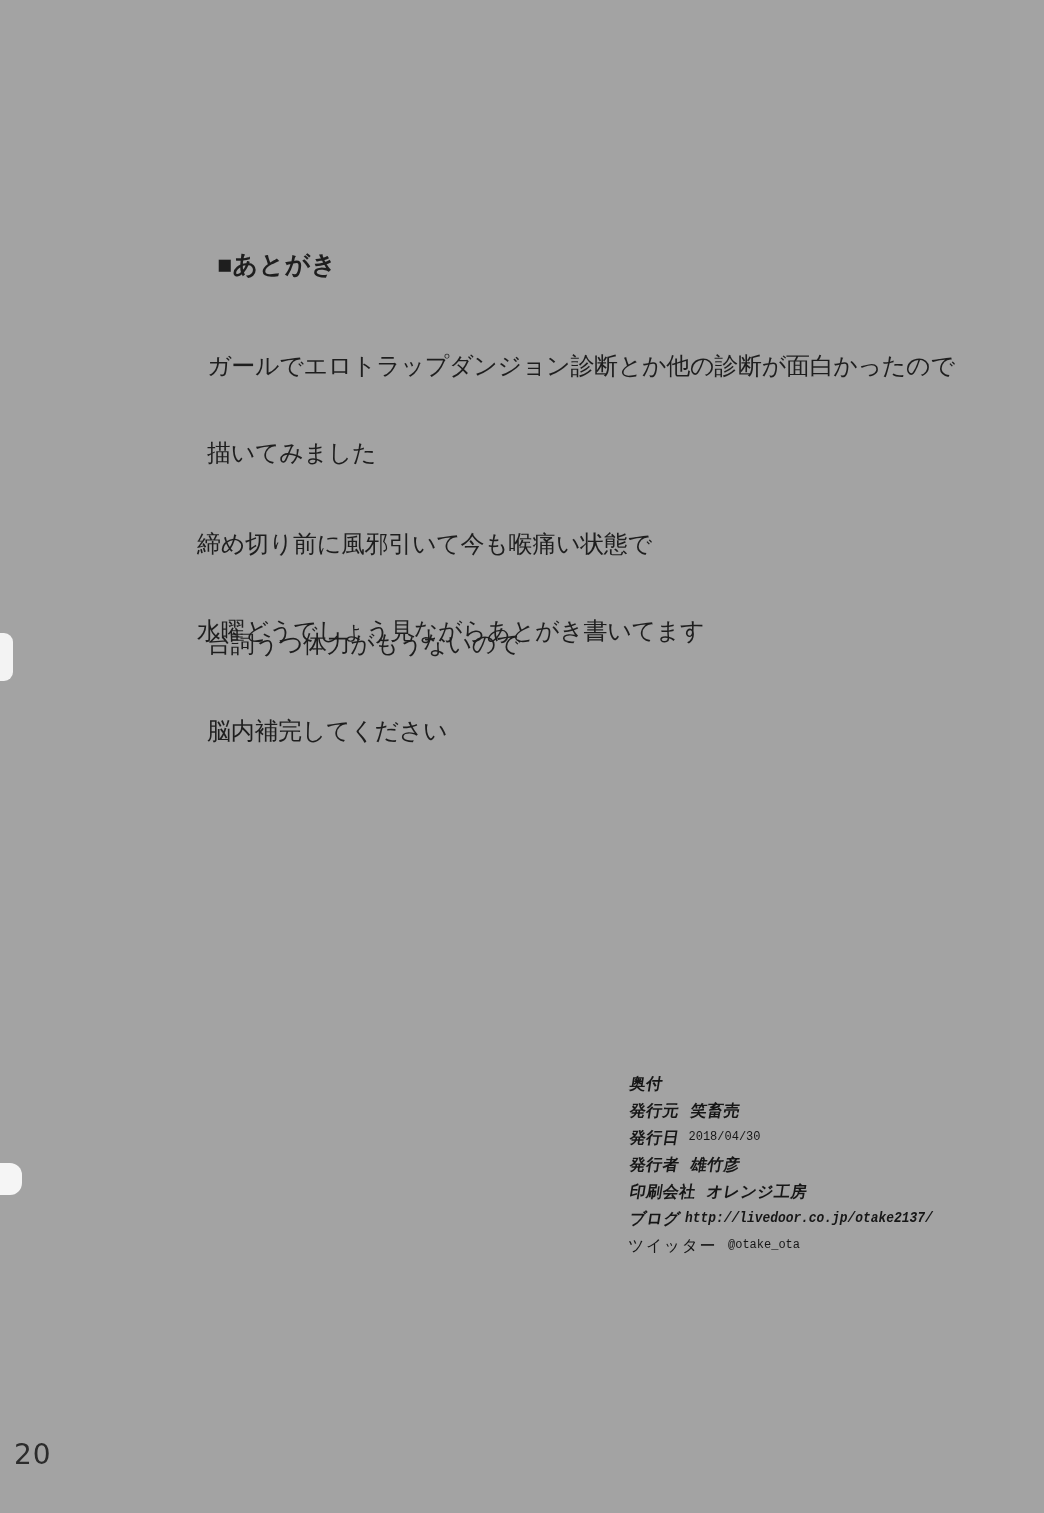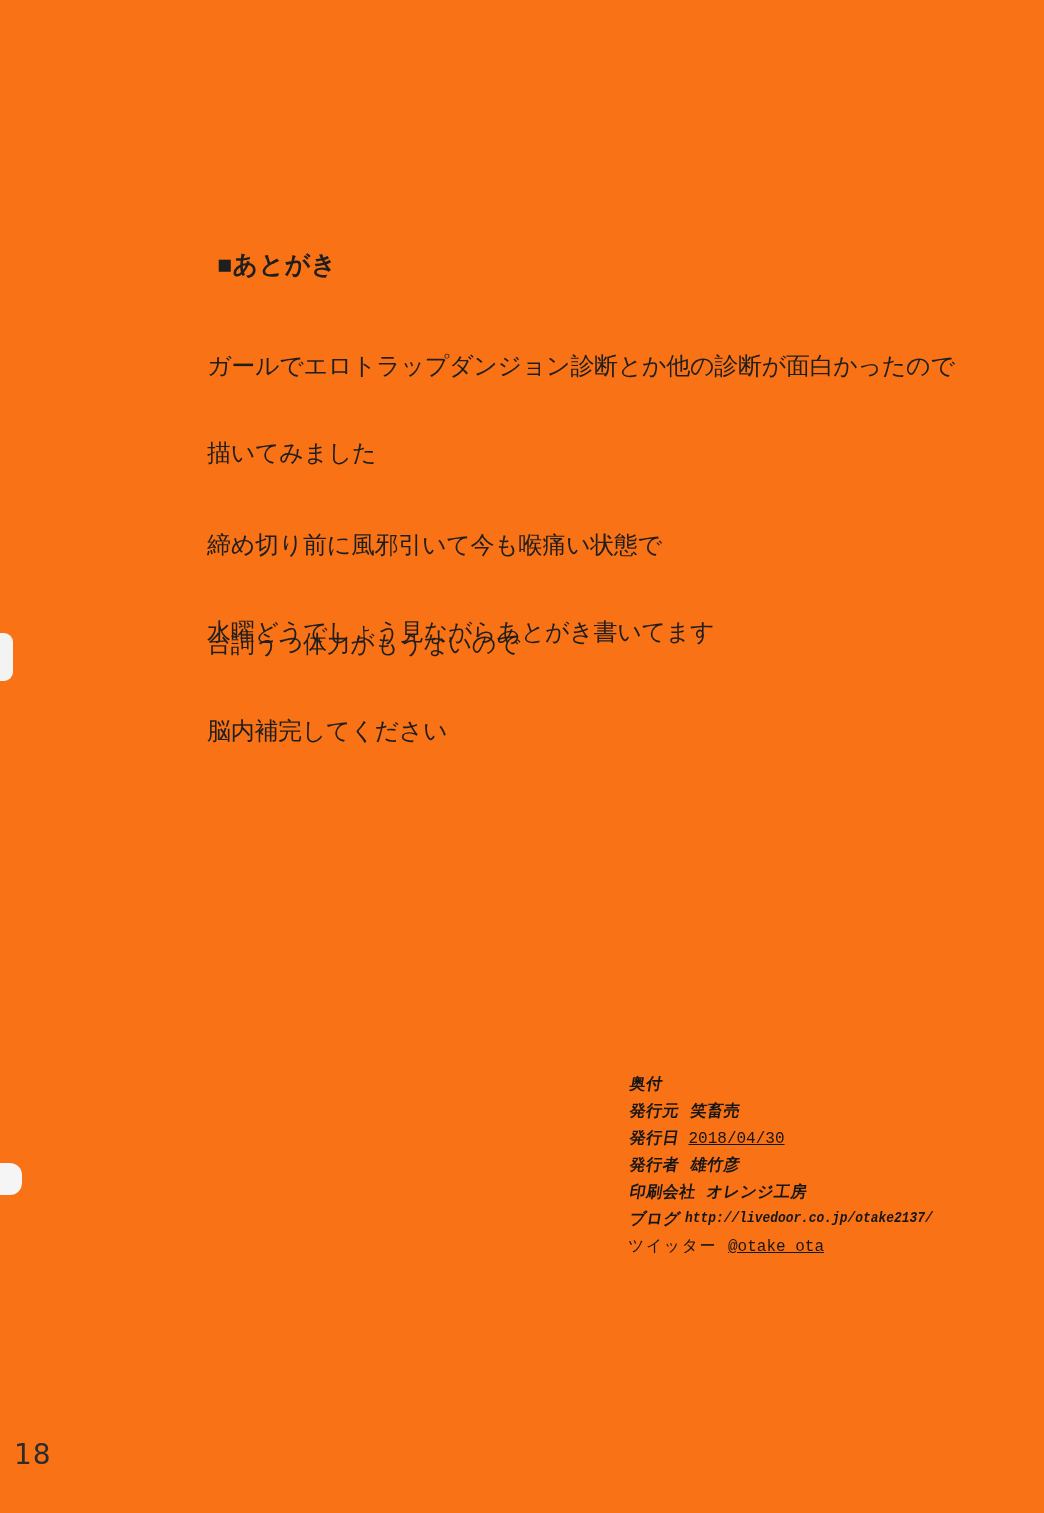--- a/index.html
+++ b/index.html
@@ -1,20 +1,20 @@
 <!DOCTYPE html>
 <html><head>
 <meta charset="utf-8">
 <style>
   html, body { margin: 0; padding: 0; }
   .page {
     position: relative;
     width: 1044px;
     height: 1513px;
-    background: #f97316;
+    background: #a3a3a3;
     color: #1e1e1e;
     font-family: "Liberation Sans", sans-serif;
     overflow: hidden;
   }
 
   
   .afterword-heading {
     position: absolute;
     left: 217px;
     top: 228px;
@@ -25,21 +25,21 @@
   }
   .para {
     position: absolute;
     font-size: 24px;
     line-height: 29px;
     letter-spacing: -0.3px;
     white-space: pre;
   }
   .p1 { left: 207px; top: 269px; }
   .p2 { left: 208px; top: 393px; }
-  .p3 { left: 207px; top: 448px; }
+  .p3 { left: 197px; top: 448px; font-family: Liberation Serif, serif; }
   .p4 { left: 207px; top: 547px; }
 
   
   .colophon {
     position: absolute;
     left: 628px;
     top: 1074px;
     font-size: 16px;
     color: #161616;
   }
@@ -59,24 +59,23 @@
   .c-label { margin-right: 11px; }
   .c-label-regular {
     display: inline-block;
     font-weight: 400;
     letter-spacing: 1.5px;
     margin-right: 11px;
     text-align: center;
   }
   .mono {
     font-family: "Liberation Mono", monospace;
-    font-size: 16px;
+    font-size: 12px;
     padding-top: 2px;
     letter-spacing: 0;
-    text-decoration: underline;
   }
   .url {
     display: inline-block;
     font-family: "Liberation Mono", monospace;
     font-weight: 700;
     font-style: italic;
     font-size: 15px;
     padding-top: 1px;
     transform: scaleX(0.86);
     transform-origin: left center;
@@ -145,18 +144,18 @@
     <div class="c-row">
       <span class="cjk-bi c-label" style="margin-right:4px">ブログ</span>
       <span class="url">http://livedoor.co.jp/otake2137/</span>
     </div>
     <div class="c-row">
       <span class="c-label-regular">ツイッター</span>
       <span class="mono">@otake_ota</span>
     </div>
   </section>
 
-  <div class="page-number">18</div>
+  <div class="page-number">20</div>
 
   <div class="smudge smudge-a"></div>
   <div class="smudge smudge-b"></div>
 
 </div>
 
 </body></html>

